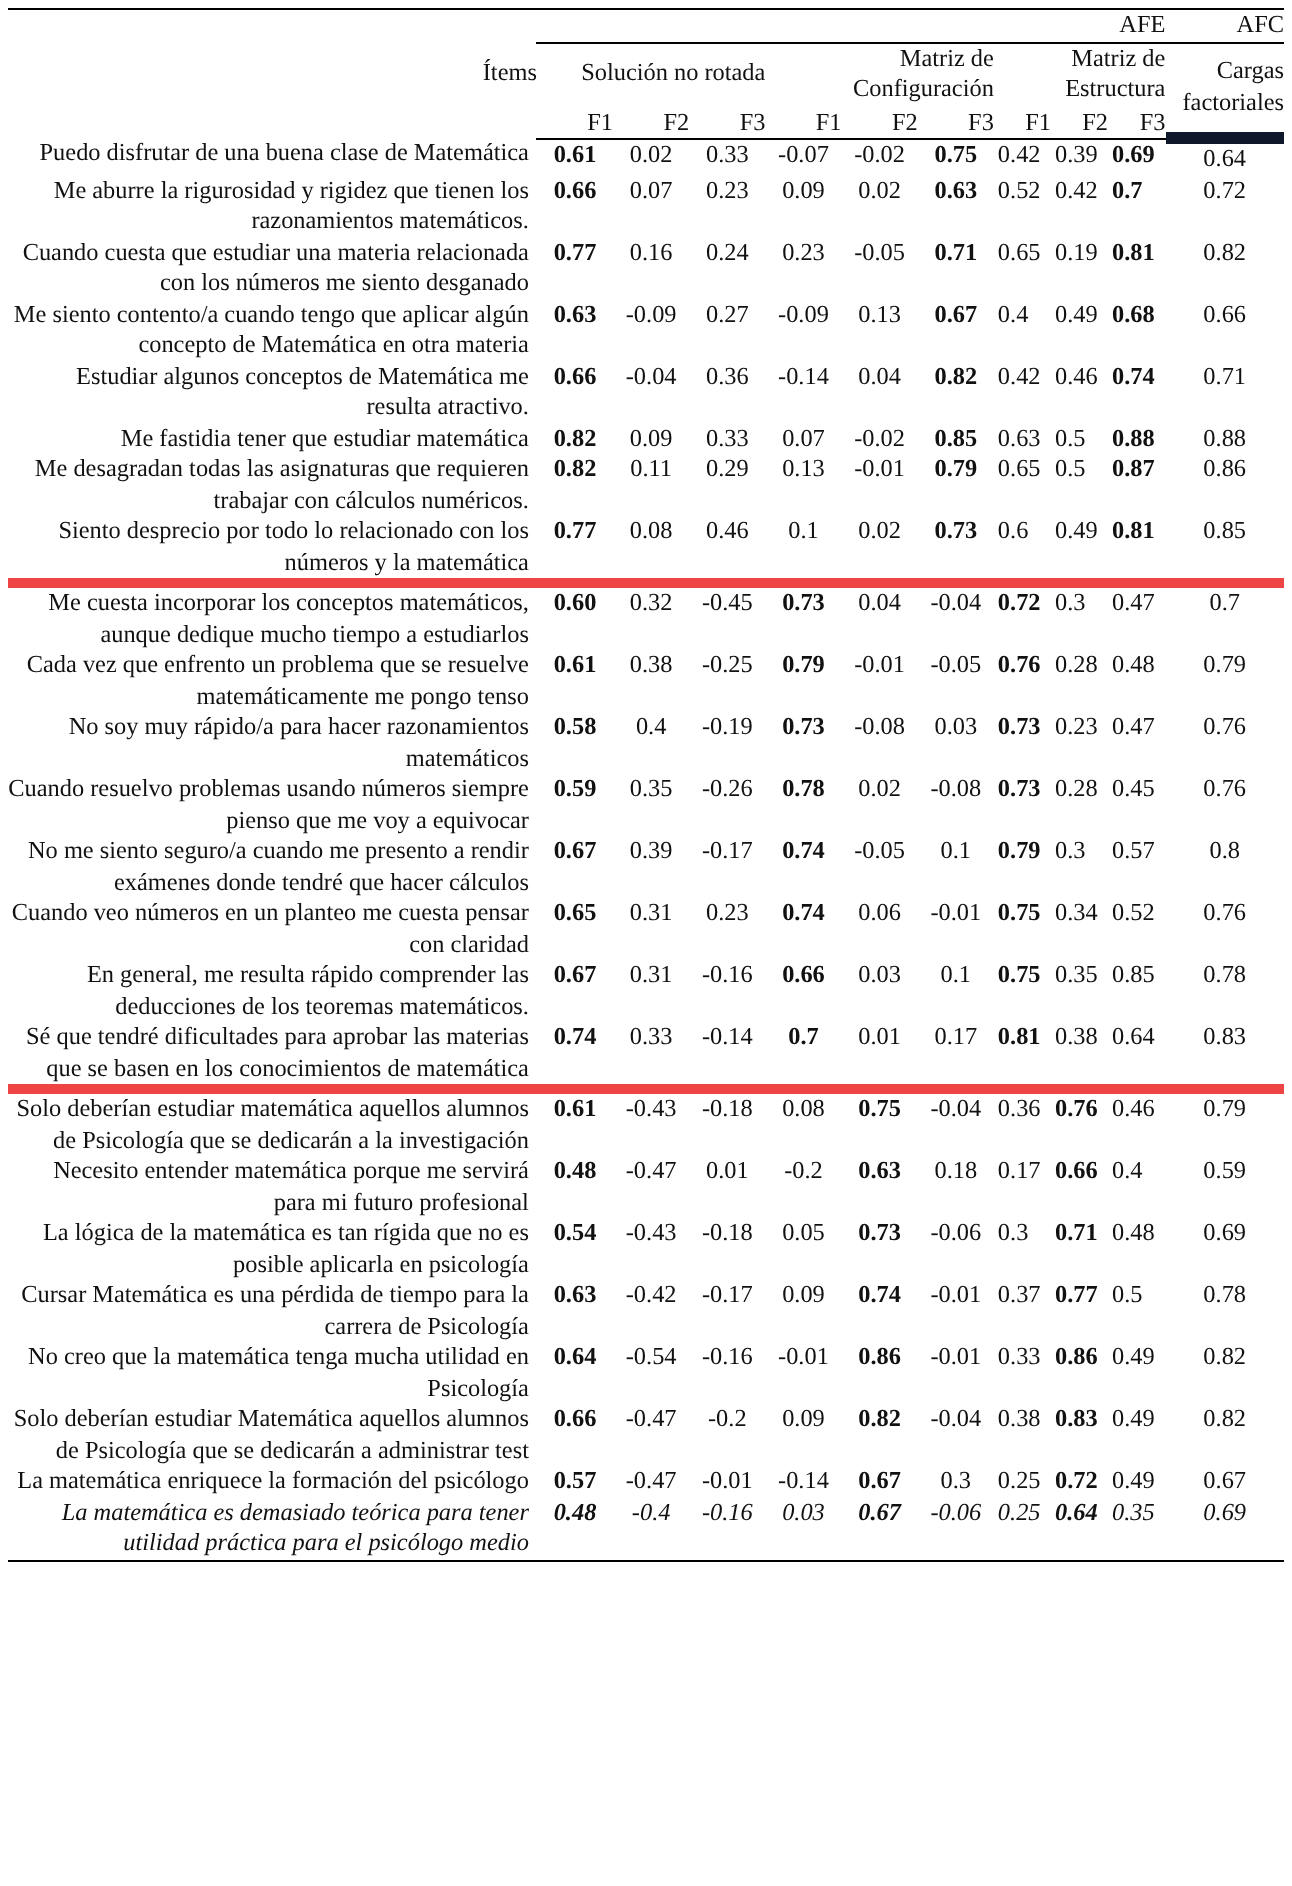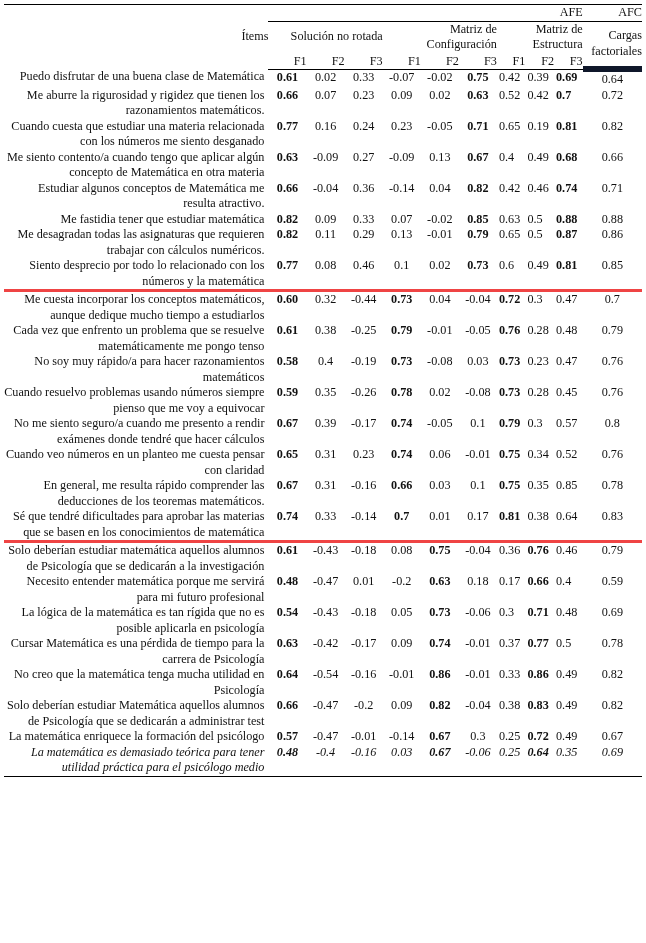--- a/index.html
+++ b/index.html
@@ -10,21 +10,21 @@
   col.c-n { width: 36px; }
   col.c-s { width: 27px; }
   col.c-afc { width: 56px; }
   th { font-weight: normal; text-align: right; padding: 0; vertical-align: middle; }
   td { padding: 0; vertical-align: top; text-align: center; }
   td.item { text-align: right; padding-right: 4px; }
   .bold { font-weight: bold; }
   tr.top-rule th { border-top: 1.5px solid #000; }
   th.u { border-bottom: 1px solid #000; }
   tr.fhead th { border-bottom: 1px solid #000; height: 16px; line-height: 14px; font-family: Liberation Serif, serif; }
-  tr.group-start td { border-top: 3px solid #ef4444; }
+  tr.group-start td { border-top: 5px solid #ef4444; }
   tr.last td { border-bottom: 1.5px solid #000; font-style: italic; }
   th.items-h { }
   td.sc { text-align: left; padding-left: 2px; }
 </style>
 </head>
 <body>
 
 <div id="tbl-wrap">
 <table>
   <colgroup>
@@ -166,21 +166,21 @@
           <td class=" bold">0.73</td>
           <td class="sc">0.6</td>
           <td class="sc">0.49</td>
           <td class="sc bold">0.81</td>
           <td>0.85</td>
         </tr>
         <tr class="group-start">
           <td class="item">Me cuesta incorporar los conceptos matemáticos, aunque dedique mucho tiempo a estudiarlos</td>
           <td class=" bold">0.60</td>
           <td>0.32</td>
-          <td>-0.44</td>
+          <td>-0.45</td>
           <td class=" bold">0.73</td>
           <td>0.04</td>
           <td>-0.04</td>
           <td class="sc bold">0.72</td>
           <td class="sc">0.3</td>
           <td class="sc">0.47</td>
           <td>0.7</td>
         </tr>
         <tr>
           <td class="item">Cada vez que enfrento un problema que se resuelve matemáticamente me pongo tenso</td>

